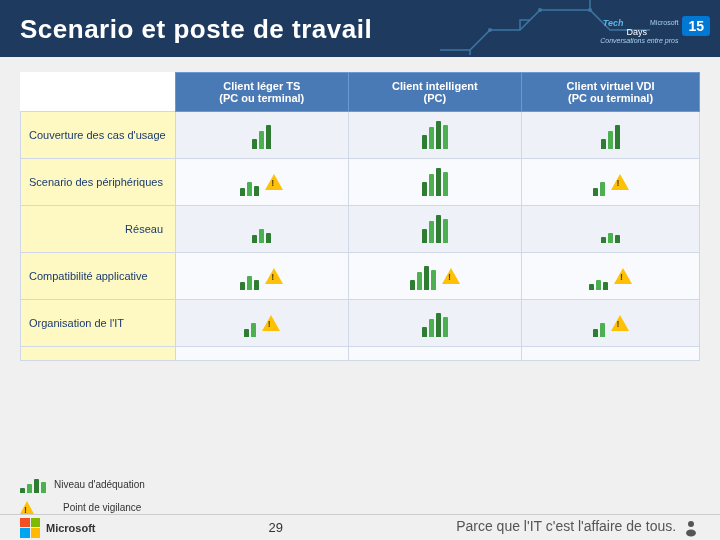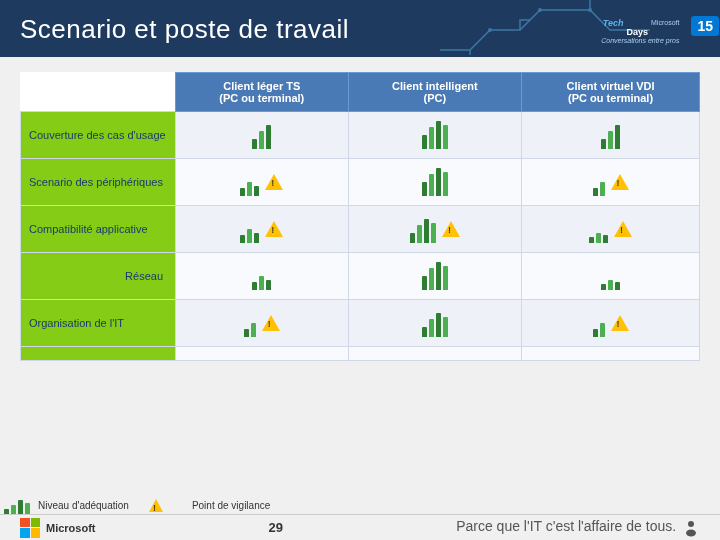--- a/index.html
+++ b/index.html
@@ -23,32 +23,32 @@
     
     .header {
       background: #1e3a5f;
       padding: 14px 20px 12px 20px;
       position: relative;
     }
 
     .header-title {
       color: #ffffff;
       font-size: 26px;
-      font-weight: normal;
+      font-weight: bold;
       letter-spacing: 0.5px;
     }
 
     
     .techdays-logo {
       position: absolute;
       top: 8px;
-      right: 1px;
+      right: 10px;
       display: flex;
       align-items: center;
-      gap: 12px;
+      gap: 4px;
     }
 
     .techdays-number {
       background: #0078d4;
       color: white;
       font-size: 14px;
       font-weight: bold;
       padding: 2px 6px;
       border-radius: 3px;
     }
@@ -85,21 +85,21 @@
     }
 
     .scenario-table td {
       padding: 5px 8px;
       border: 1px solid #d0d8e8;
       vertical-align: middle;
       font-size: 11px;
     }
 
     .scenario-table td:first-child {
-      background: #84cc16;
+      background: #fef9c3;
       color: #1a3a6e;
       font-weight: 500;
       font-size: 11px;
       width: 155px;
     }
 
     .scenario-table tr:nth-child(odd) td:not(:first-child) {
       background: #eef2f8;
     }
     .scenario-table tr:nth-child(even) td:not(:first-child) {
@@ -150,24 +150,24 @@
       left: -3px;
       font-size: 9px;
       font-weight: bold;
       color: #5d4000;
     }
 
     
     .legend {
       position: absolute;
       bottom: 28px;
-      left: 4px;
+      left: 20px;
       display: flex;
-      flex-direction: row;
-      gap: 20px;
+      flex-direction: column;
+      gap: 8px;
     }
 
     .legend-item {
       display: flex;
       align-items: center;
       gap: 8px;
       font-size: 10px;
       color: #333;
     }
 
@@ -202,21 +202,21 @@
     }
 
     .ms-sq { }
     .ms-sq.red { background: #f25022; }
     .ms-sq.green { background: #7fba00; }
     .ms-sq.blue { background: #00a4ef; }
     .ms-sq.yellow { background: #ffb900; }
 
     .footer-page {
       font-size: 13px;
-      font-weight: bold;
+      font-weight: normal;
       color: #333;
     }
 
     .footer-right-text {
       font-size: 14px;
       color: #555;
     }
 
     
     .bars-low .bar:nth-child(1) { height: 8px; }
@@ -267,21 +267,21 @@
       <circle cx="150" cy="10" r="2" fill="#5ab4e8"></circle>
       <circle cx="200" cy="10" r="2" fill="#5ab4e8"></circle>
       <polyline points="200,10 200,0" stroke="#5ab4e8" stroke-width="1.5" fill="none"></polyline>
     </svg>
 
     
     <div class="techdays-logo">
       <div style="display:flex;flex-direction:column;align-items:flex-end;">
         <div style="display:flex;align-items:center;gap:3px;">
           <span style="color:#5ab4e8;font-size:9px;font-weight:bold;font-style:italic;">Tech</span>
-          <span style="color:#ffffff;font-size:9px;font-weight:bold;margin-top:19px;">Days</span>
+          <span style="color:#ffffff;font-size:9px;font-weight:normal;margin-top:19px;">Days</span>
           <span style="color:#aacfef;font-size:7px;">Microsoft</span>
         </div>
         <div style="font-size:7px;color:#aad0ef;font-style:italic;">Conversations entre pros</div>
       </div>
       <div class="techdays-number">15</div>
     </div>
   </div>
 
   <div class="main-content">
 
@@ -355,20 +355,52 @@
               <div class="bar-chart bars-tiny">
                 <div class="bar dark"></div>
                 <div class="bar"></div>
               </div>
               <div class="warn-triangle"></div>
             </div>
           </td>
         </tr>
 
         <tr>
+          <td style="text-align:right;padding-right:12px;">Réseau</td>
+          <td>
+            <div class="cell-content">
+              <div class="bar-chart bars-low">
+                <div class="bar dark"></div>
+                <div class="bar"></div>
+                <div class="bar dark"></div>
+              </div>
+            </div>
+          </td>
+          <td>
+            <div class="cell-content">
+              <div class="bar-chart bars-high">
+                <div class="bar dark"></div>
+                <div class="bar"></div>
+                <div class="bar dark"></div>
+                <div class="bar"></div>
+              </div>
+            </div>
+          </td>
+          <td>
+            <div class="cell-content">
+              <div class="bar-chart bars-small">
+                <div class="bar dark"></div>
+                <div class="bar"></div>
+                <div class="bar dark"></div>
+              </div>
+            </div>
+          </td>
+        </tr>
+
+        <tr>
           <td>Compatibilité applicative</td>
           <td>
             <div class="cell-content">
               <div class="bar-chart bars-low">
                 <div class="bar dark"></div>
                 <div class="bar"></div>
                 <div class="bar dark"></div>
               </div>
               <div class="warn-triangle"></div>
             </div>
@@ -385,52 +417,20 @@
             </div>
           </td>
           <td>
             <div class="cell-content">
               <div class="bar-chart bars-small">
                 <div class="bar dark"></div>
                 <div class="bar"></div>
                 <div class="bar dark"></div>
               </div>
               <div class="warn-triangle"></div>
-            </div>
-          </td>
-        </tr>
-
-        <tr>
-          <td style="text-align:right;padding-right:12px;">Réseau</td>
-          <td>
-            <div class="cell-content">
-              <div class="bar-chart bars-low">
-                <div class="bar dark"></div>
-                <div class="bar"></div>
-                <div class="bar dark"></div>
-              </div>
-            </div>
-          </td>
-          <td>
-            <div class="cell-content">
-              <div class="bar-chart bars-high">
-                <div class="bar dark"></div>
-                <div class="bar"></div>
-                <div class="bar dark"></div>
-                <div class="bar"></div>
-              </div>
-            </div>
-          </td>
-          <td>
-            <div class="cell-content">
-              <div class="bar-chart bars-small">
-                <div class="bar dark"></div>
-                <div class="bar"></div>
-                <div class="bar dark"></div>
-              </div>
             </div>
           </td>
         </tr>
 
         <tr>
           <td>Organisation de l'IT</td>
           <td>
             <div class="cell-content">
               <div class="bar-chart bars-tiny">
                 <div class="bar dark"></div>

